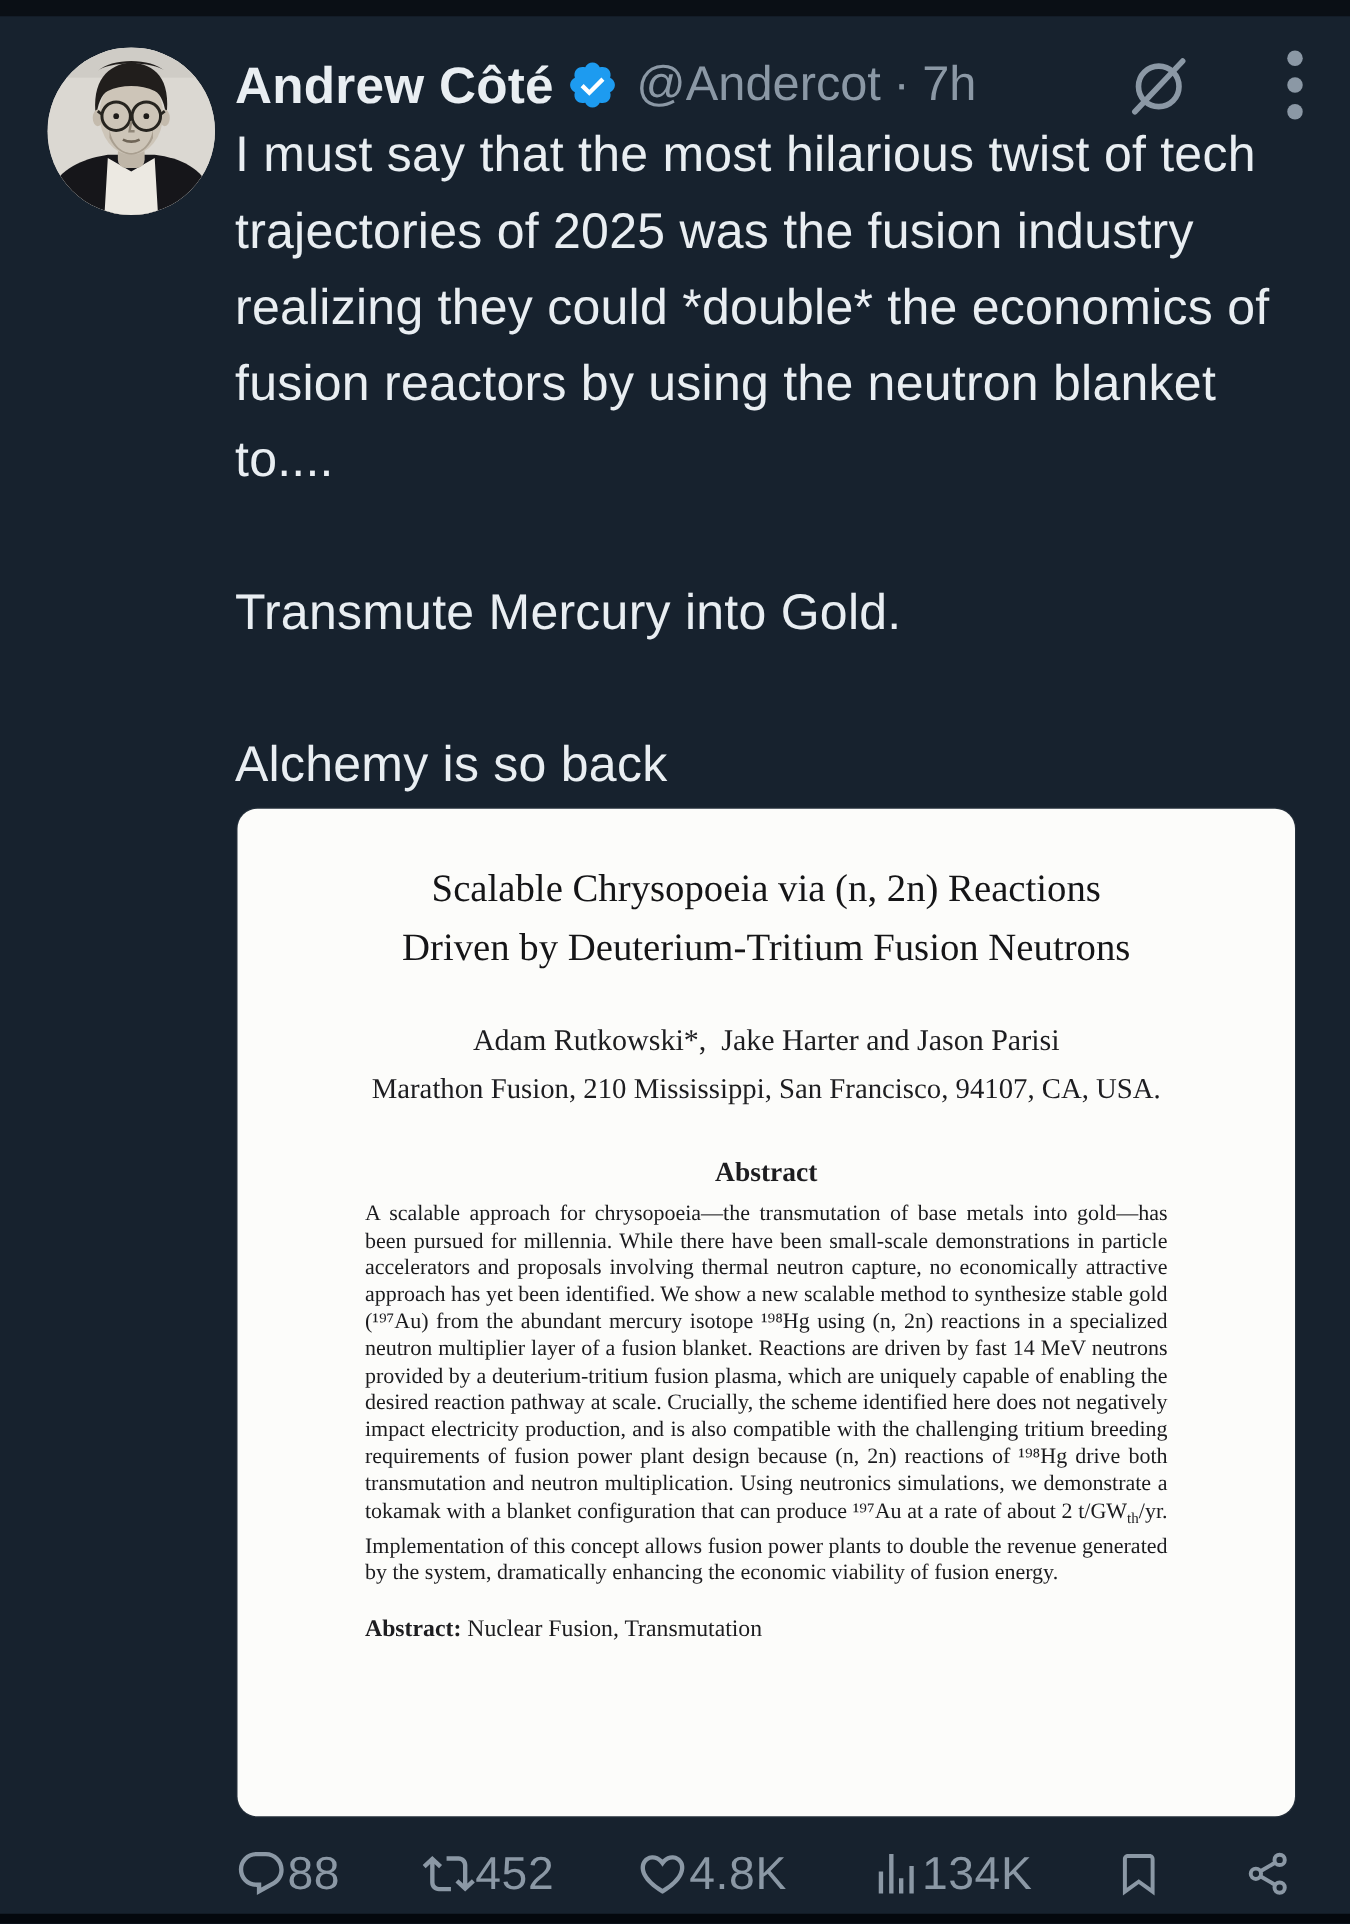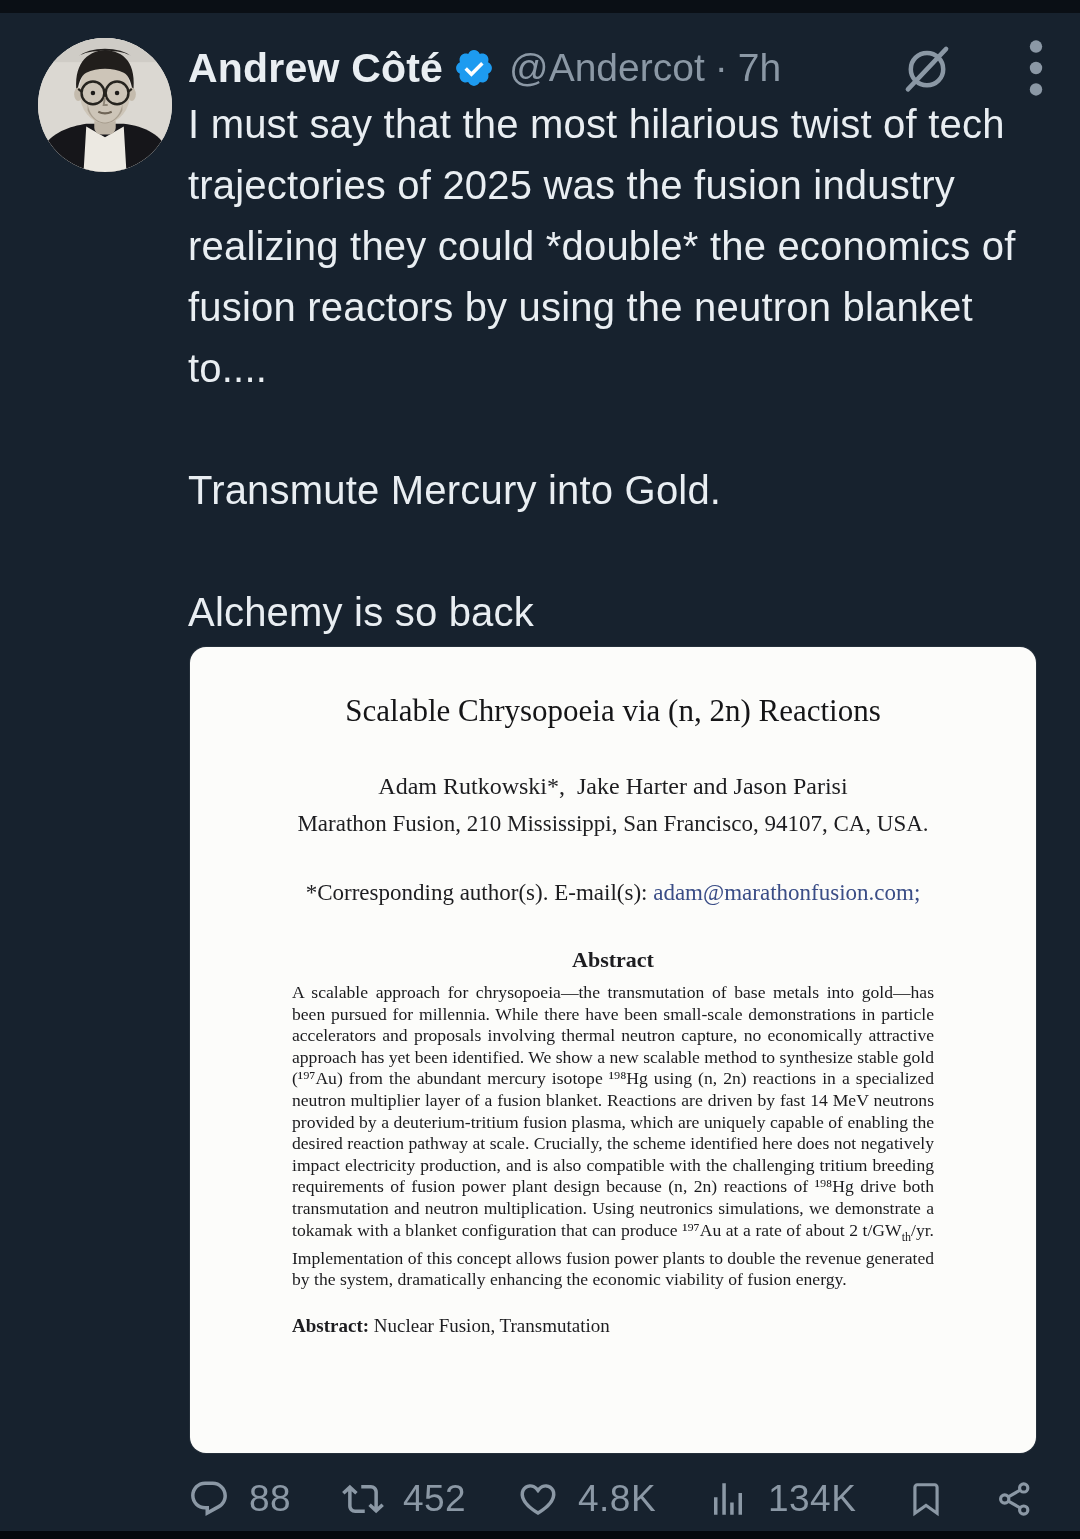--- a/index.html
+++ b/index.html
@@ -54,21 +54,21 @@
   .paper-abstract-heading{margin-top:41px;font-size:22px;font-weight:700;}
   .paper-abstract{width:642px;margin:9px auto 0;text-align:justify;
     font-size:17.6px;line-height:21.6px;color:#1b1b1e;}
   .paper-abstract sub{font-size:12px;}
   .paper-keywords{width:642px;margin:24px auto 0;text-align:left;font-size:19px;}
   .kw-label{font-weight:700;}
 
   
   .engagement{position:absolute;left:188px;top:1470px;width:846px;height:58px;
     display:flex;align-items:center;justify-content:space-between;color:var(--text_secondary);}
-  .eg{display:flex;gap:19px;cursor:pointer;}
+  .eg{display:flex;gap:0;cursor:pointer;}
   .eg svg{width:42px;height:42px;flex:none;}
   .eg .count{font-size:37px;color:var(--text_secondary);letter-spacing:.5px;}
   .eg.small svg{width:38px;height:38px;}
 </style>
 </head>
 <body>
 
 <div class="top-strip"></div>
 
 <div class="avatar">
@@ -132,26 +132,24 @@
 
 <div class="tweet-text">I must say that the most hilarious twist of tech trajectories of 2025 was the fusion industry realizing they could *double* the economics of fusion reactors by using the neutron blanket to....
 
 Transmute Mercury into Gold.
 
 Alchemy is so back</div>
 
 <div class="paper-card">
   <div class="paper-title">
     <div>Scalable Chrysopoeia via (n, 2n) Reactions</div>
+    <div>Driven by Deuterium-Tritium Fusion Neutrons</div>
   </div>
   <div class="paper-authors">Adam Rutkowski*,  Jake Harter and Jason Parisi</div>
   <div class="paper-affiliation">Marathon Fusion, 210 Mississippi, San Francisco, 94107, CA, USA.</div>
-  <div class="paper-corresponding">
-    <span>*Corresponding author(s). E-mail(s): </span><span class="email">adam@marathonfusion.com;</span>
-  </div>
   <div class="paper-abstract-heading">Abstract</div>
   <div class="paper-abstract"><span>A scalable approach for chrysopoeia—the transmutation of base metals into gold—has been pursued for millennia. While there have been small-scale demonstrations in particle accelerators and proposals involving thermal neutron capture, no economically attractive approach has yet been identified. We show a new scalable method to synthesize stable gold (¹⁹⁷Au) from the abundant mercury isotope ¹⁹⁸Hg using (n, 2n) reactions in a specialized neutron multiplier layer of a fusion blanket. Reactions are driven by fast 14 MeV neutrons provided by a deuterium-tritium fusion plasma, which are uniquely capable of enabling the desired reaction pathway at scale. Crucially, the scheme identified here does not negatively impact electricity production, and is also compatible with the challenging tritium breeding requirements of fusion power plant design because (n, 2n) reactions of ¹⁹⁸Hg drive both transmutation and neutron multiplication. Using neutronics simulations, we demonstrate a tokamak with a blanket configuration that can produce ¹⁹⁷Au at a rate of about 2 t/GW</span><sub>th</sub><span>/yr. Implementation of this concept allows fusion power plants to double the revenue generated by the system, dramatically enhancing the economic viability of fusion energy.</span></div>
   <div class="paper-keywords">
     <span class="kw-label">Abstract:</span><span> Nuclear Fusion, Transmutation</span>
   </div>
 </div>
 
 <div class="engagement">
   <div class="eg">
     <svg viewBox="0 0 24 24" fill="#8b98a5">

